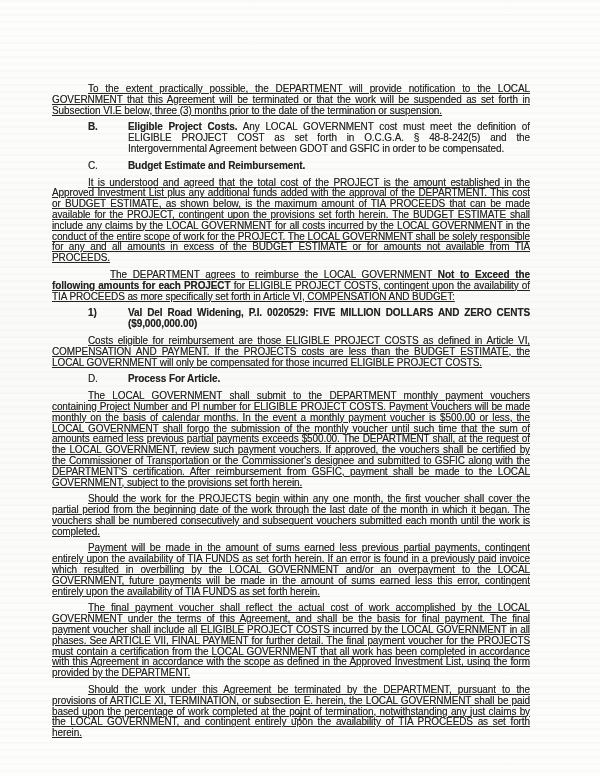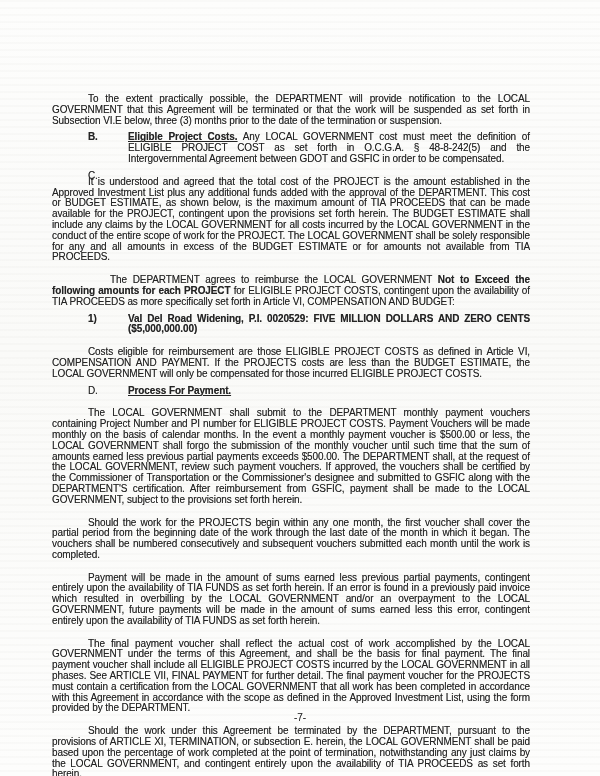--- a/index.html
+++ b/index.html
@@ -21,60 +21,60 @@
       rgba(175,175,168,0.05) 0 2px, rgba(0,0,0,0) 2px 7px);
   }
   .content {
     position: absolute; left: 52px; top: 82px; width: 478px;
     font-size: 10px; line-height: 10.8px;
     letter-spacing: -0.1px;
     color: #242424;
     text-align: justify;
     text-shadow: 0 0 0.6px rgba(60,60,60,0.55);
   }
-  p.para { margin: 12px 0 6px 0; text-indent: 36px; }
+  p.para { margin: 2px 0 6px 0; text-indent: 36px; text-decoration: underline; }
   p.para.indent-lg { text-indent: 58px; }
   .item { position: relative; margin: 4px 0 6px 76px; }
   .item .lbl { position: absolute; left: -40px; top: 0; }
-  .bu { font-weight: bold; text-decoration: underline; }
+  .bu { font-weight: bold; }
   .bold { font-weight: bold; }
   .pageno {
     position: absolute; top: 712px; left: 0; width: 100%;
     text-align: center; font-size: 10px; color: #2e2e2e;
     text-shadow: 0 0 0.6px rgba(60,60,60,0.55);
   }
 </style>
 </head>
 <body>
 
 <div class="page">
   <div class="content">
 
     <p class="para">To the extent practically possible, the DEPARTMENT will provide notification to the LOCAL GOVERNMENT that this Agreement will be terminated or that the work will be suspended as set forth in Subsection VI.E below, three (3) months prior to the date of the termination or suspension.</p>
 
     <div class="item">
       <span class="lbl bold">B.</span><span class="bu">Eligible Project Costs.</span><span> Any LOCAL GOVERNMENT cost must meet the definition of ELIGIBLE PROJECT COST as set forth in O.C.G.A. § 48-8-242(5) and the Intergovernmental Agreement between GDOT and GSFIC in order to be compensated.</span>
     </div>
 
     <div class="item">
-      <span class="lbl">C.</span>
+      <span class="lbl">C.</span><span class="bu">Budget Estimate and Reimbursement.</span>
     </div>
 
     <p class="para">It is understood and agreed that the total cost of the PROJECT is the amount established in the Approved Investment List plus any additional funds added with the approval of the DEPARTMENT. This cost or BUDGET ESTIMATE, as shown below, is the maximum amount of TIA PROCEEDS that can be made available for the PROJECT, contingent upon the provisions set forth herein. The BUDGET ESTIMATE shall include any claims by the LOCAL GOVERNMENT for all costs incurred by the LOCAL GOVERNMENT in the conduct of the entire scope of work for the PROJECT. The LOCAL GOVERNMENT shall be solely responsible for any and all amounts in excess of the BUDGET ESTIMATE or for amounts not available from TIA PROCEEDS.</p>
 
     <p class="para indent-lg"><span>The DEPARTMENT agrees to reimburse the LOCAL GOVERNMENT </span><span class="bold">Not to Exceed the following amounts for each PROJECT</span><span> for ELIGIBLE PROJECT COSTS, contingent upon the availability of TIA PROCEEDS as more specifically set forth in Article VI, COMPENSATION AND BUDGET:</span></p>
 
     <div class="item bold">
-      <span class="lbl">1)</span><span>Val Del Road Widening, P.I. 0020529:  FIVE MILLION DOLLARS AND ZERO CENTS ($5,000,000.00)</span>
+      <span class="lbl">1)</span><span>Val Del Road Widening, P.I. 0020529:  FIVE MILLION DOLLARS AND ZERO CENTS ($9,000,000.00)</span>
     </div>
 
     <p class="para">Costs eligible for reimbursement are those ELIGIBLE PROJECT COSTS as defined in Article VI, COMPENSATION AND PAYMENT.  If the PROJECTS costs are less than the BUDGET ESTIMATE,  the LOCAL GOVERNMENT will only be compensated for those incurred ELIGIBLE PROJECT COSTS.</p>
 
     <div class="item">
-      <span class="lbl">D.</span><span class="bu">Process For Payment.</span>
+      <span class="lbl">D.</span><span class="bu">Process For Article.</span>
     </div>
 
     <p class="para">The LOCAL GOVERNMENT shall submit to the DEPARTMENT monthly payment vouchers containing Project Number and PI number for ELIGIBLE PROJECT COSTS. Payment Vouchers will be made monthly on the basis of calendar months.  In the event a monthly payment voucher is $500.00 or less, the LOCAL GOVERNMENT shall forgo the submission of the monthly voucher until such time that the sum of amounts earned less previous partial payments exceeds $500.00.  The DEPARTMENT shall, at the request of the LOCAL GOVERNMENT, review such payment vouchers.  If approved, the vouchers shall be certified by the Commissioner of Transportation or the Commissioner's designee and submitted to GSFIC along with the DEPARTMENT'S certification.  After reimbursement from GSFIC, payment shall be made to the LOCAL GOVERNMENT, subject to the provisions set forth herein.</p>
 
     <p class="para">Should the work for the PROJECTS begin within any one month, the first voucher shall cover the partial period from the beginning date of the work through the last date of the month in which it began.  The vouchers shall be numbered consecutively and subsequent vouchers submitted each month until the work is completed.</p>
 
     <p class="para">Payment will be made in the amount of sums earned less previous partial payments, contingent entirely upon the availability of TIA FUNDS as set forth herein.  If an error is found in a previously paid invoice which resulted in overbilling by the LOCAL GOVERNMENT and/or an overpayment to the LOCAL GOVERNMENT, future payments will be made in the amount of sums earned less this error, contingent entirely upon the availability of TIA FUNDS as set forth herein.</p>
 
     <p class="para">The final payment voucher shall reflect the actual cost of work accomplished by the LOCAL GOVERNMENT under the terms of this Agreement, and shall be the basis for final payment.  The final payment voucher shall include all ELIGIBLE PROJECT COSTS incurred by the LOCAL GOVERNMENT in all phases.  See ARTICLE VII, FINAL PAYMENT for further detail.  The final payment voucher for the PROJECTS must contain a certification from the LOCAL GOVERNMENT that all work has been completed in accordance with this Agreement in accordance with the scope as defined in the Approved Investment List, using the form provided by the DEPARTMENT.</p>
 

